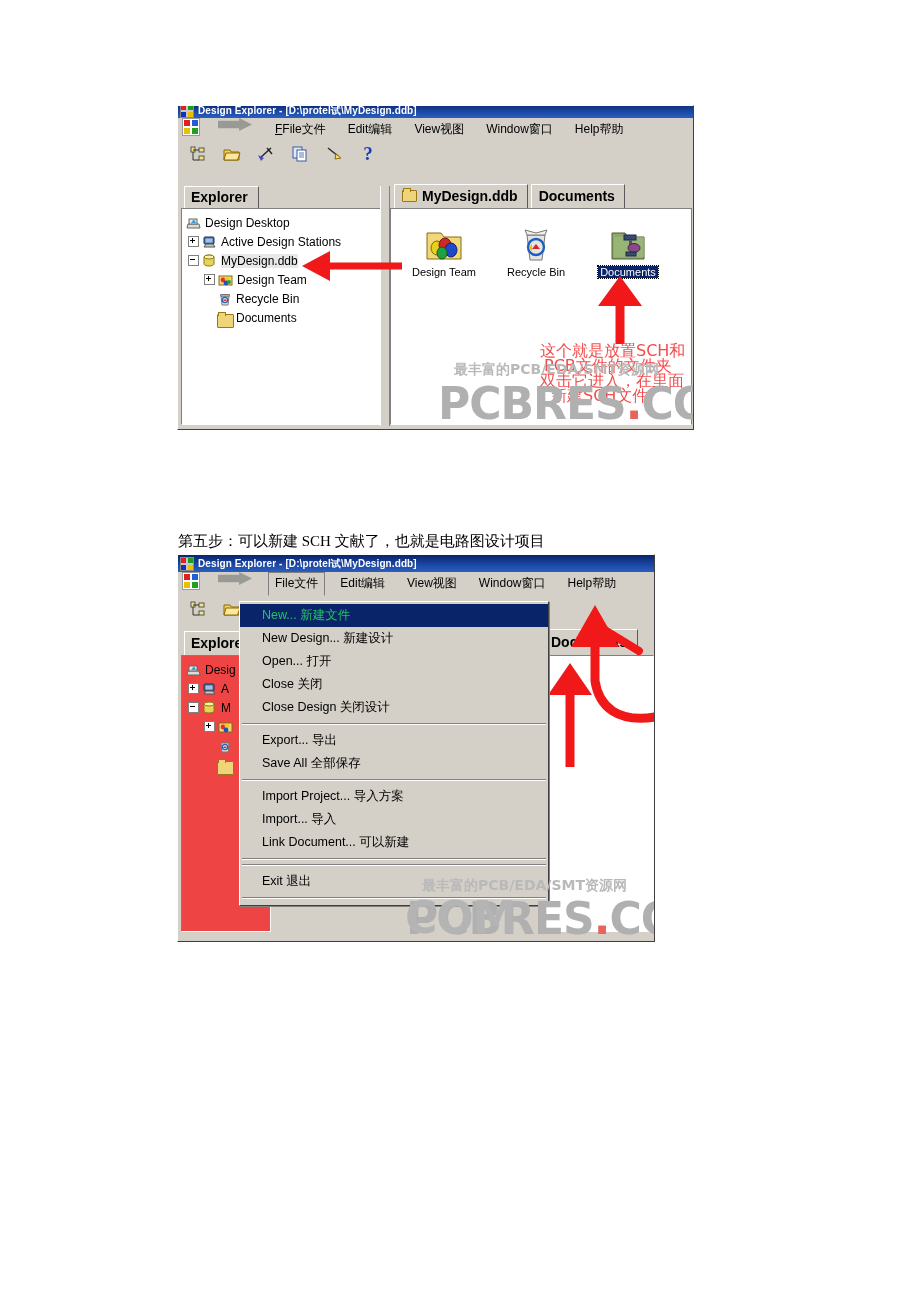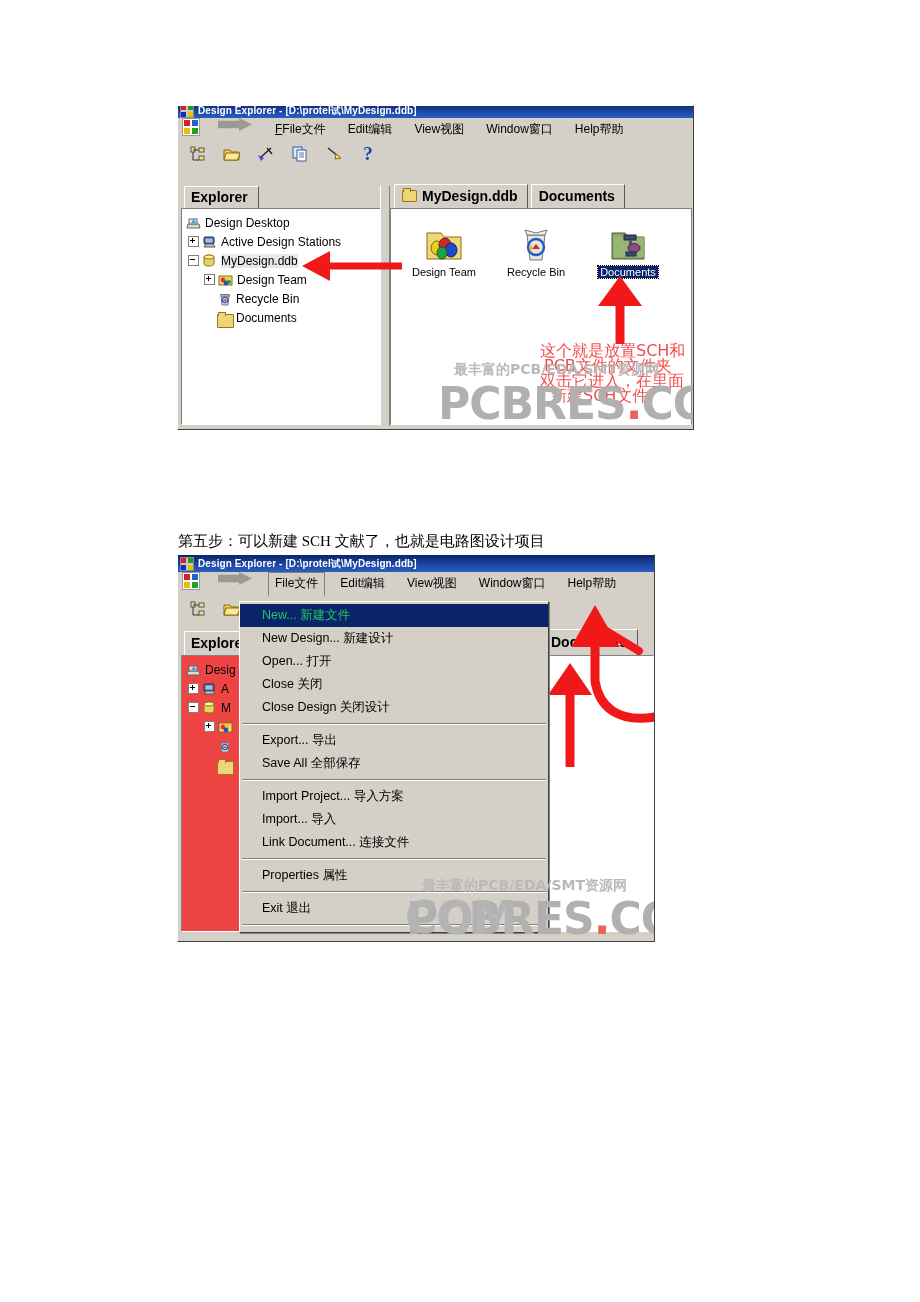--- a/index.html
+++ b/index.html
@@ -510,23 +510,22 @@
       <div class="row">New Design... 新建设计</div>
       <div class="row">Open... 打开</div>
       <div class="row">Close 关闭</div>
       <div class="row">Close Design 关闭设计</div>
       <div class="sep"></div>
       <div class="row">Export... 导出</div>
       <div class="row">Save All 全部保存</div>
       <div class="sep"></div>
       <div class="row">Import Project... 导入方案</div>
       <div class="row">Import... 导入</div>
-      <div class="row">Link Document... 连接文件</div>
+      <div class="row">Link Document... 可以新建</div>
       <div class="sep"></div>
-      <div class="row">Properties 属性</div>
       <div class="sep"></div>
       <div class="row">Exit 退出</div>
       <div class="sep"></div>
 
     </div>
 
     <svg class="anno" style="left:225px;top:44px;" width="260" height="140" viewBox="0 0 260 140">
       <path d="M252 118 C215 124 196 108 192 82 L192 44" stroke="#f01818" stroke-width="9" fill="none" stroke-linejoin="round"></path>
       <path d="M192 6 L216 48 L168 48 Z" fill="#f01818"></path>
       <path d="M200 30 L236 52" stroke="#f01818" stroke-width="8" fill="none" stroke-linecap="round"></path>

